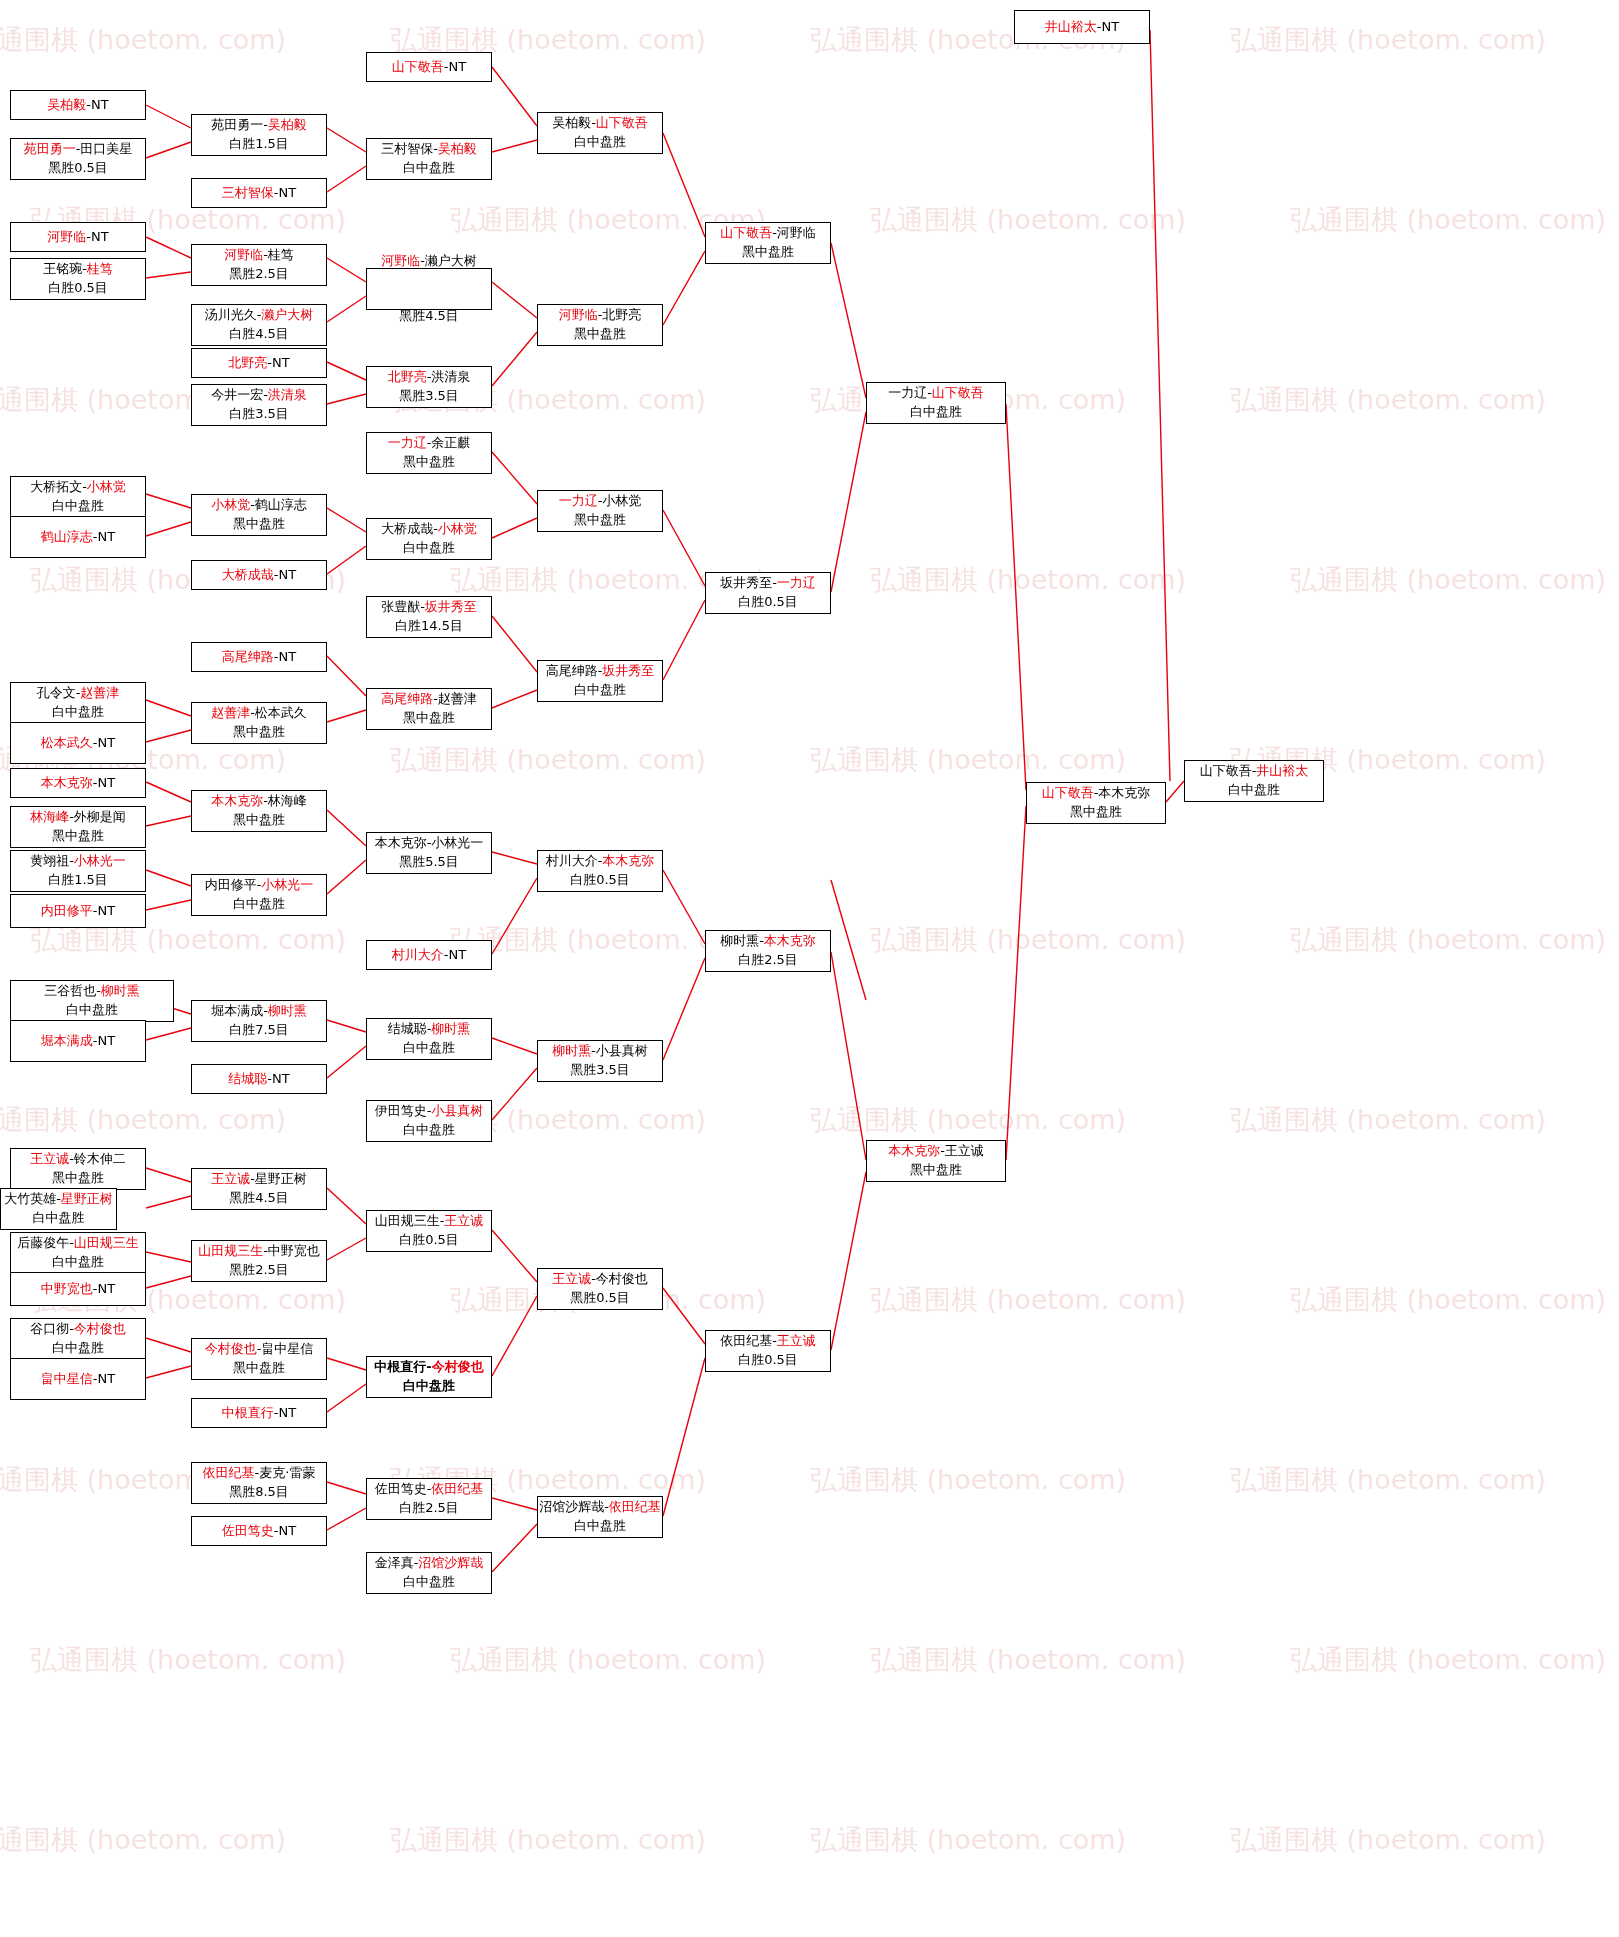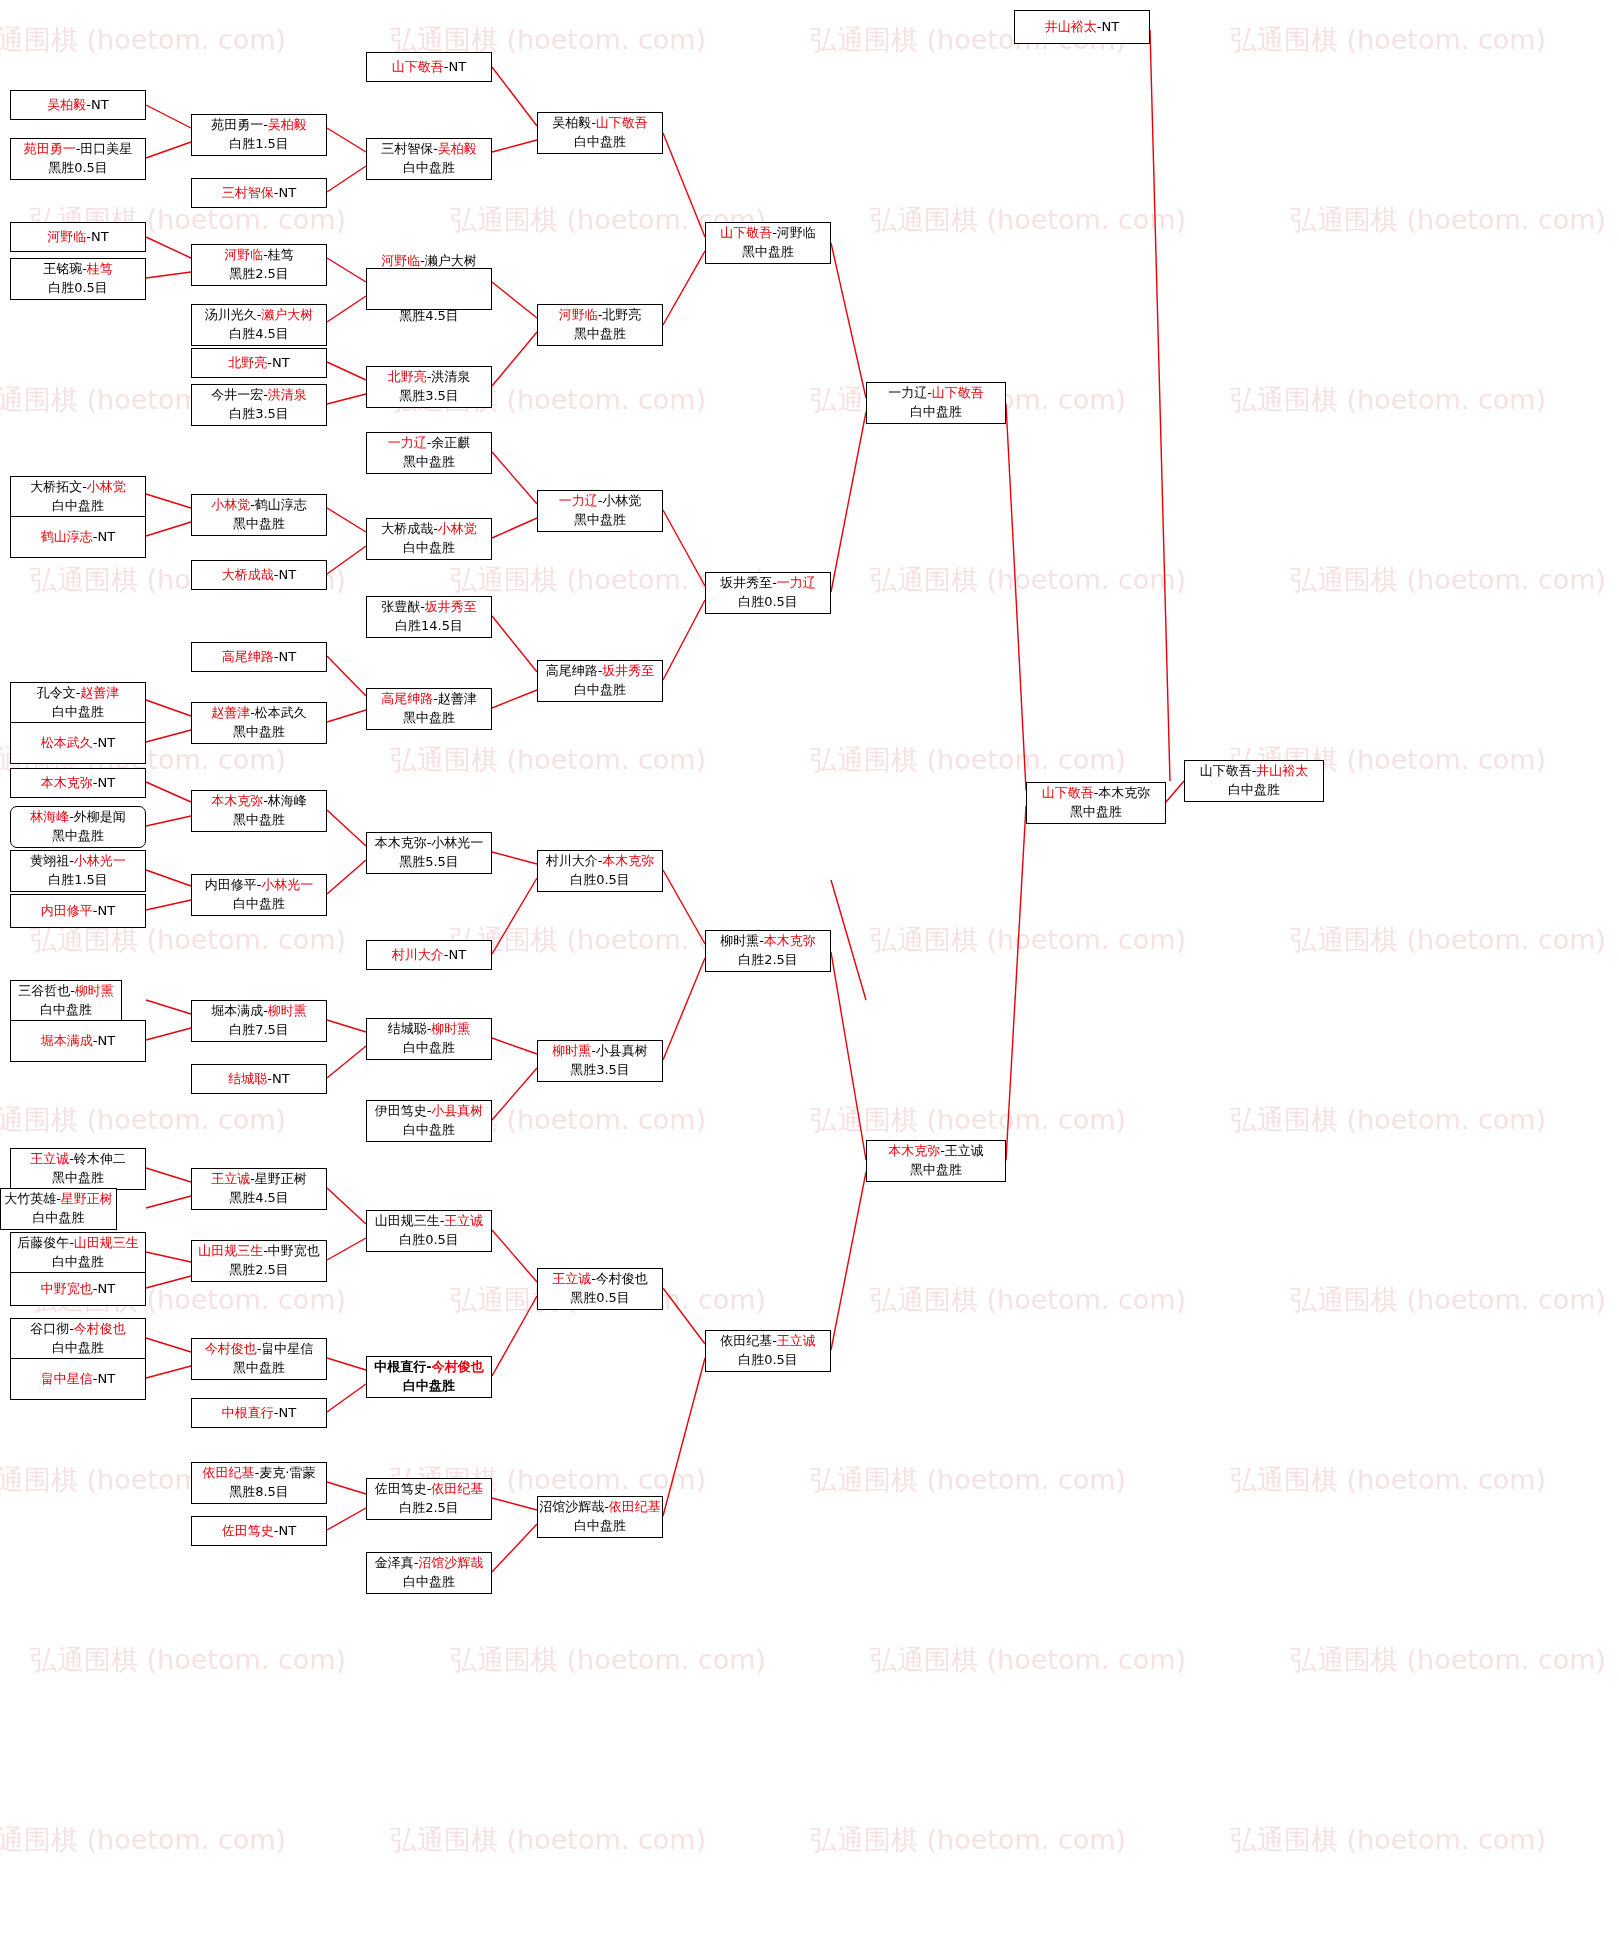--- a/index.html
+++ b/index.html
@@ -265,21 +265,21 @@
         <div class="ln"><span class="k">坂井秀至</span><span class="k">-</span><span class="r">一力辽</span></div>
         <div class="ln"><span class="k">白胜0.5目</span></div>
       </div>
       <div class="node" style="left: 866px; top: 382px; width: 140px; height: 42px;">
         <div class="ln"><span class="k">一力辽</span><span class="k">-</span><span class="r">山下敬吾</span></div>
         <div class="ln"><span class="k">白中盘胜</span></div>
       </div>
       <div class="node" style="left: 10px; top: 768px; width: 136px; height: 30px;">
         <div class="ln"><span class="r">本木克弥</span><span class="k">-NT</span></div>
       </div>
-      <div class="node" style="left: 10px; top: 806px; width: 136px; height: 42px; border-radius: 7px;">
+      <div class="node" style="left: 10px; top: 806px; width: 136px; height: 42px;">
         <div class="ln"><span class="r">林海峰</span><span class="k">-外柳是闻</span></div>
         <div class="ln"><span class="k">黑中盘胜</span></div>
       </div>
       <div class="node" style="left: 10px; top: 850px; width: 136px; height: 42px;">
         <div class="ln"><span class="k">黄翊祖</span><span class="k">-</span><span class="r">小林光一</span></div>
         <div class="ln"><span class="k">白胜1.5目</span></div>
       </div>
       <div class="node" style="left: 10px; top: 894px; width: 136px; height: 34px;">
         <div class="ln"><span class="r">内田修平</span><span class="k">-NT</span></div>
       </div>
@@ -295,21 +295,21 @@
         <div class="ln"><span class="k">本木克弥</span><span class="k">-小林光一</span></div>
         <div class="ln"><span class="k">黑胜5.5目</span></div>
       </div>
       <div class="node" style="left: 366px; top: 940px; width: 126px; height: 30px;">
         <div class="ln"><span class="r">村川大介</span><span class="k">-NT</span></div>
       </div>
       <div class="node" style="left: 537px; top: 850px; width: 126px; height: 42px;">
         <div class="ln"><span class="k">村川大介</span><span class="k">-</span><span class="r">本木克弥</span></div>
         <div class="ln"><span class="k">白胜0.5目</span></div>
       </div>
-      <div class="node" style="left: 10px; top: 980px; width: 112px; height: 42px;">
+      <div class="node" style="left: 10px; top: 980px; width: 164px; height: 42px;">
         <div class="ln"><span class="k">三谷哲也</span><span class="k">-</span><span class="r">柳时熏</span></div>
         <div class="ln"><span class="k">白中盘胜</span></div>
       </div>
       <div class="node" style="left: 10px; top: 1020px; width: 136px; height: 42px;">
         <div class="ln"><span class="r">堀本满成</span><span class="k">-NT</span></div>
       </div>
       <div class="node" style="left: 191px; top: 1000px; width: 136px; height: 42px;">
         <div class="ln"><span class="k">堀本满成</span><span class="k">-</span><span class="r">柳时熏</span></div>
         <div class="ln"><span class="k">白胜7.5目</span></div>
       </div>

